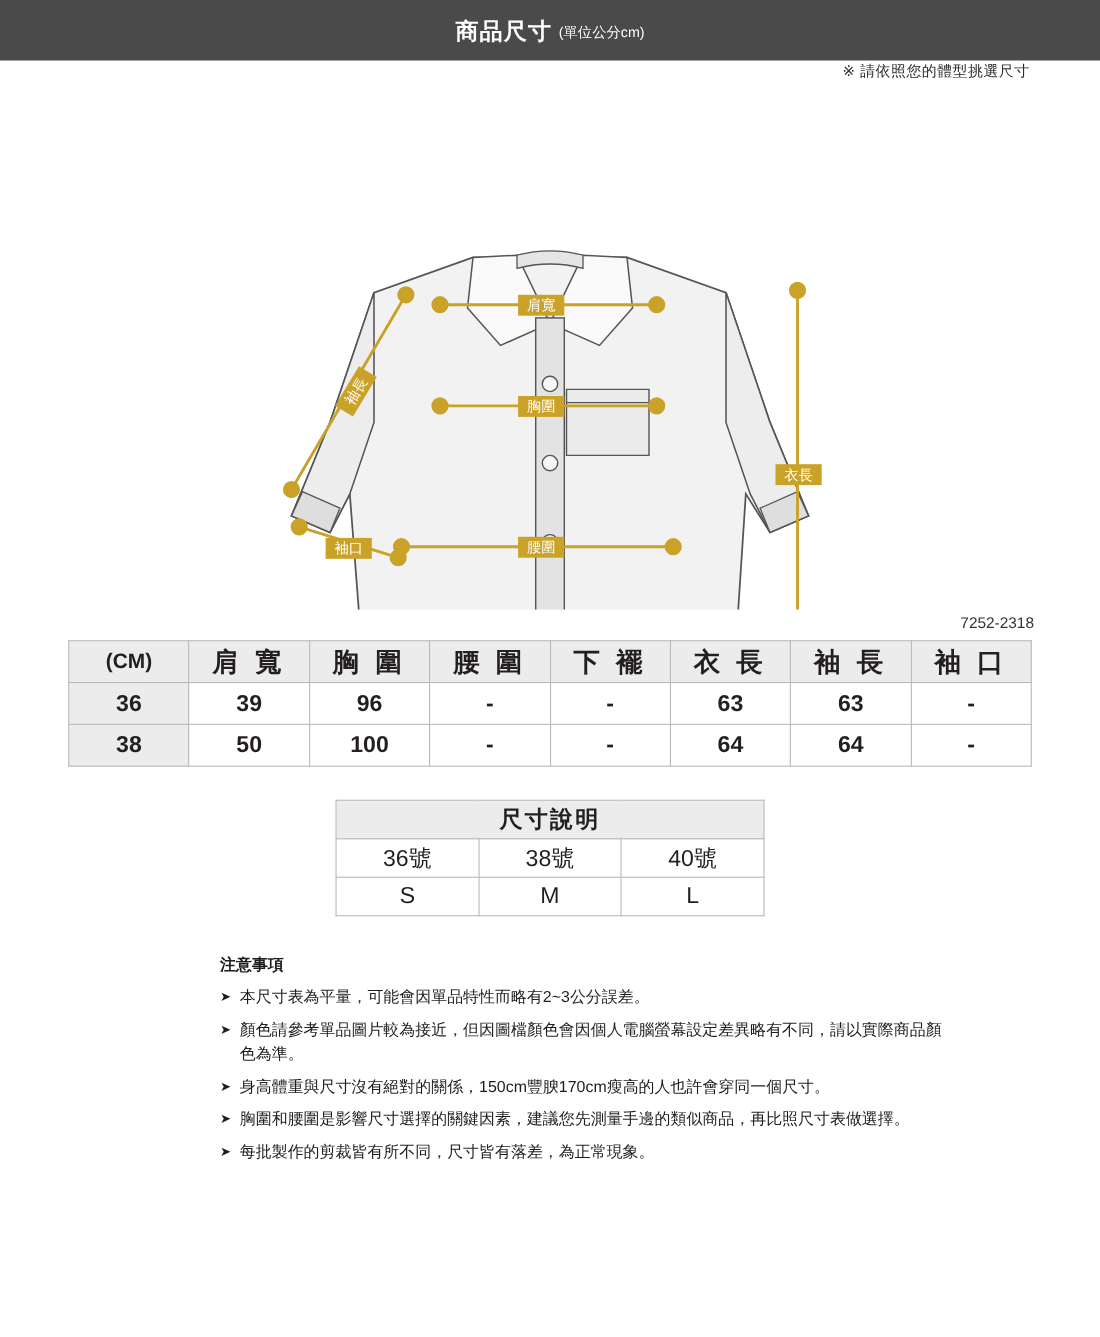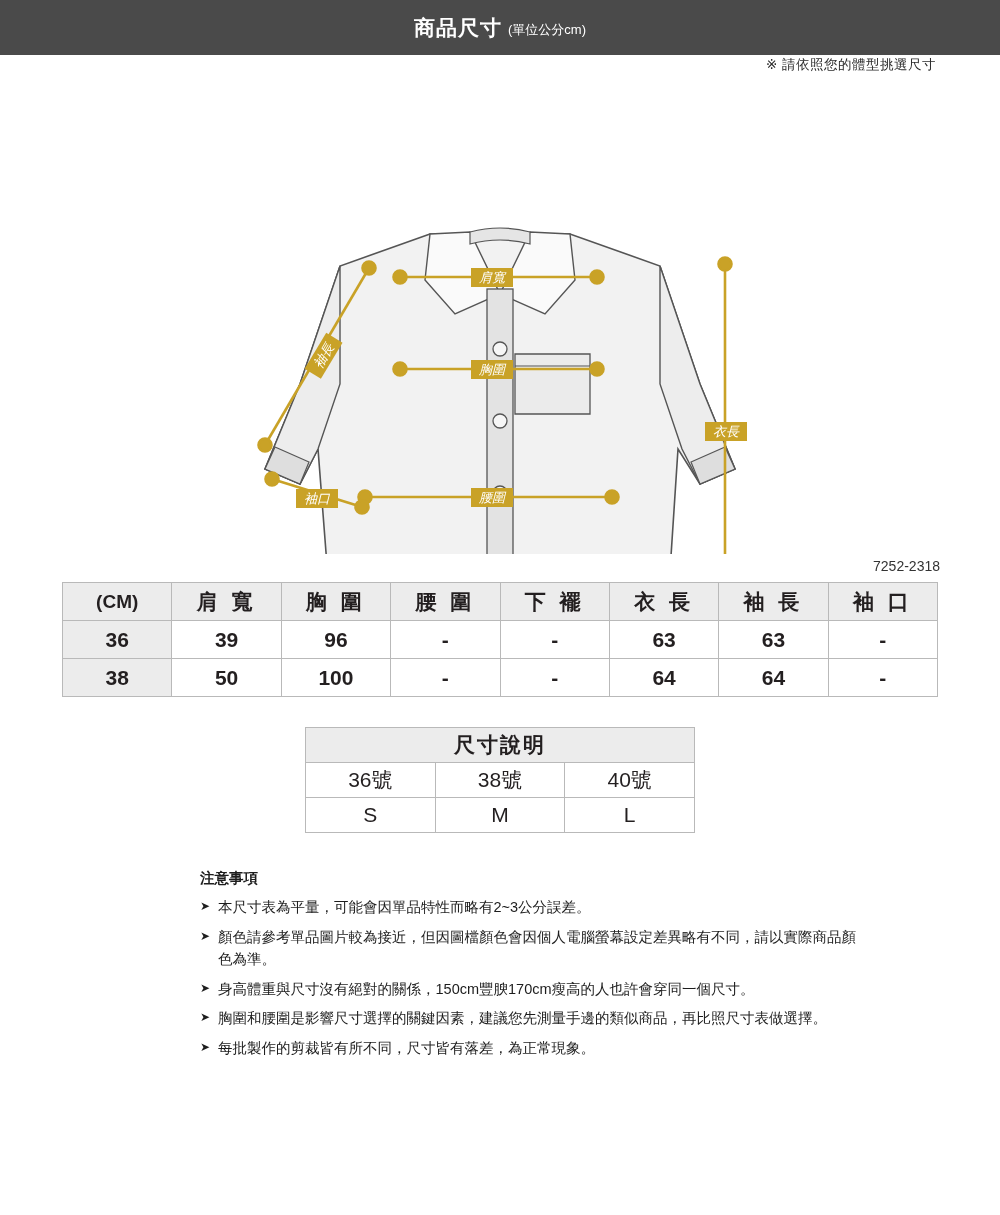--- a/index.html
+++ b/index.html
@@ -34,21 +34,20 @@
     font-size:13.5px;
     color:#2b2b2b;
     letter-spacing:0.5px;
   }
 
   
   .illus-wrap {
     position:relative;
     width:896px; height:470px;
     margin-top:10px;
-    font-style:italic;
   }
   .illus-wrap svg { display:block; }
 
   .code-label {
     text-align:right;
     padding-right:60px;
     font-size:14px;
     color:#333;
     margin-top:4px;
   }
@@ -64,21 +63,21 @@
   table.size-table th, table.size-table td {
     border:1px solid #b9b9b9;
     text-align:center;
     height:38px;
     font-size:21px;
   }
   table.size-table thead th {
     background:#ececec;
     font-weight:bold;
     letter-spacing:4px;
-    font-size:21px;
+    font-size:24px;
   }
   table.size-table thead th:first-child { letter-spacing:0; font-size:19px;}
   table.size-table tbody td {
     background:#ffffff;
     font-weight:bold;
   }
   table.size-table tbody td:first-child {
     background:#ececec;
   }
 

